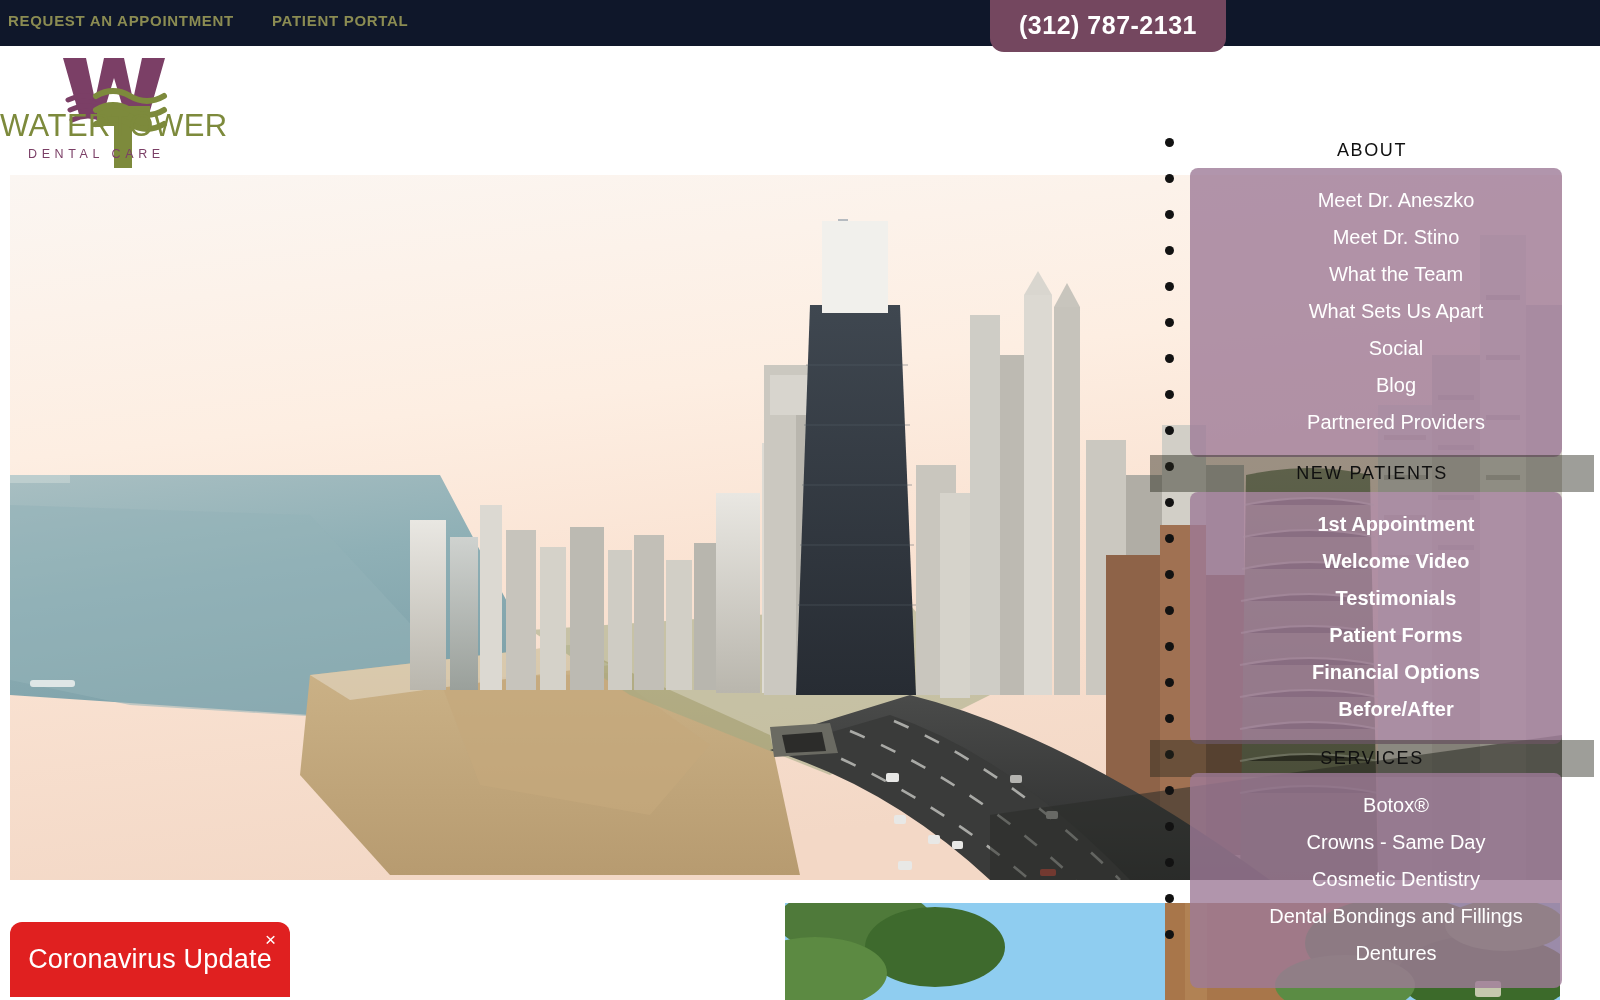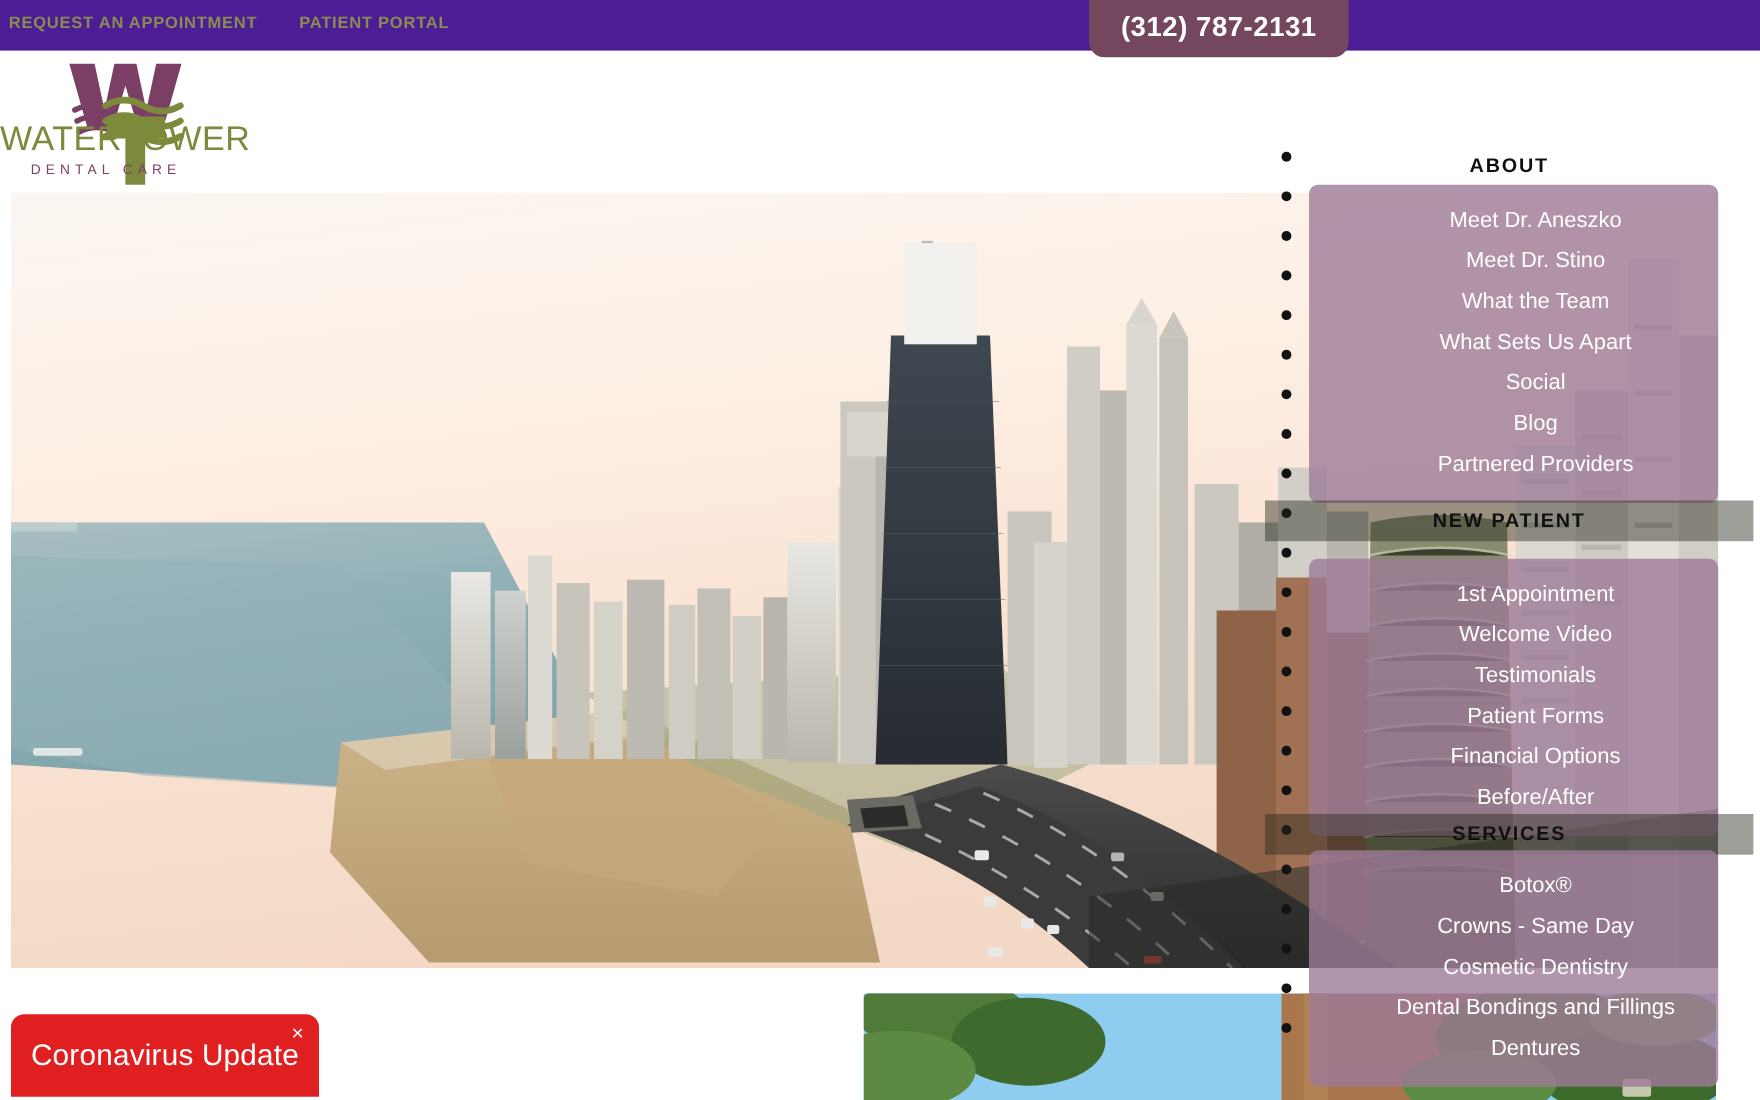--- a/index.html
+++ b/index.html
@@ -7,21 +7,21 @@
     width: 1600px; height: 1000px;
     overflow: hidden;
     background: #ffffff;
     font-family: "Liberation Sans", sans-serif;
   }
   #page { position: relative; width: 1600px; height: 1000px; overflow: hidden; background:#fff; }
 
   
   .topbar {
     position: absolute; top: 0; left: 0; width: 1600px; height: 46px;
-    background: #4c1d95; z-index: 40;
+    background: #0f172a; z-index: 40;
   }
   .topbar a {
     position: absolute; top: 12px;
     font-size: 15px; font-weight: bold; letter-spacing: .7px;
     color: #8b8c52; text-decoration: none; white-space: nowrap;
   }
   .topbar a.req { left: 8px; }
   .topbar a.portal { left: 272px; }
 
   
@@ -66,21 +66,21 @@
   
   .bullets { position: absolute; left: 15px; top: 58px; width: 20px; }
   .bullets .dot {
     width: 9px; height: 9px; border-radius: 50%;
     background: #121212; margin-bottom: 27px;
   }
 
   
   .sec-head {
     position: absolute; width: 444px; text-align: center;
-    font-size: 18px; font-weight: bold; letter-spacing: 1.6px;
+    font-size: 18px; font-weight: normal; letter-spacing: 1.6px;
     color: #101010;
   }
   .sec-head.shaded {
     background: rgba(40,40,28,0.45);
     padding: 8px 0; left: 0;
   }
   .sec-head.plain { left: 0; }
 
   
   .submenu {
@@ -378,22 +378,22 @@
     <div class="submenu" style="top:88px;">
       <a class="sub-item" href="#">Meet Dr. Aneszko</a>
       <a class="sub-item" href="#">Meet Dr. Stino</a>
       <a class="sub-item" href="#">What the Team</a>
       <a class="sub-item" href="#">What Sets Us Apart</a>
       <a class="sub-item" href="#">Social</a>
       <a class="sub-item" href="#">Blog</a>
       <a class="sub-item" href="#">Partnered Providers</a>
     </div>
 
-    <div class="sec-head shaded" style="top:375px;">NEW PATIENT</div>
-    <div class="submenu" style="top:428px;">
+    <div class="sec-head shaded" style="top:375px;">NEW PATIENTS</div>
+    <div class="submenu" style="top:412px;font-weight:bold;">
       <a class="sub-item" href="#">1st Appointment</a>
       <a class="sub-item" href="#">Welcome Video</a>
       <a class="sub-item" href="#">Testimonials</a>
       <a class="sub-item" href="#">Patient Forms</a>
       <a class="sub-item" href="#">Financial Options</a>
       <a class="sub-item" href="#">Before/After</a>
     </div>
 
     <div class="sec-head shaded" style="top:660px;">SERVICES</div>
     <div class="submenu" style="top:693px;">

